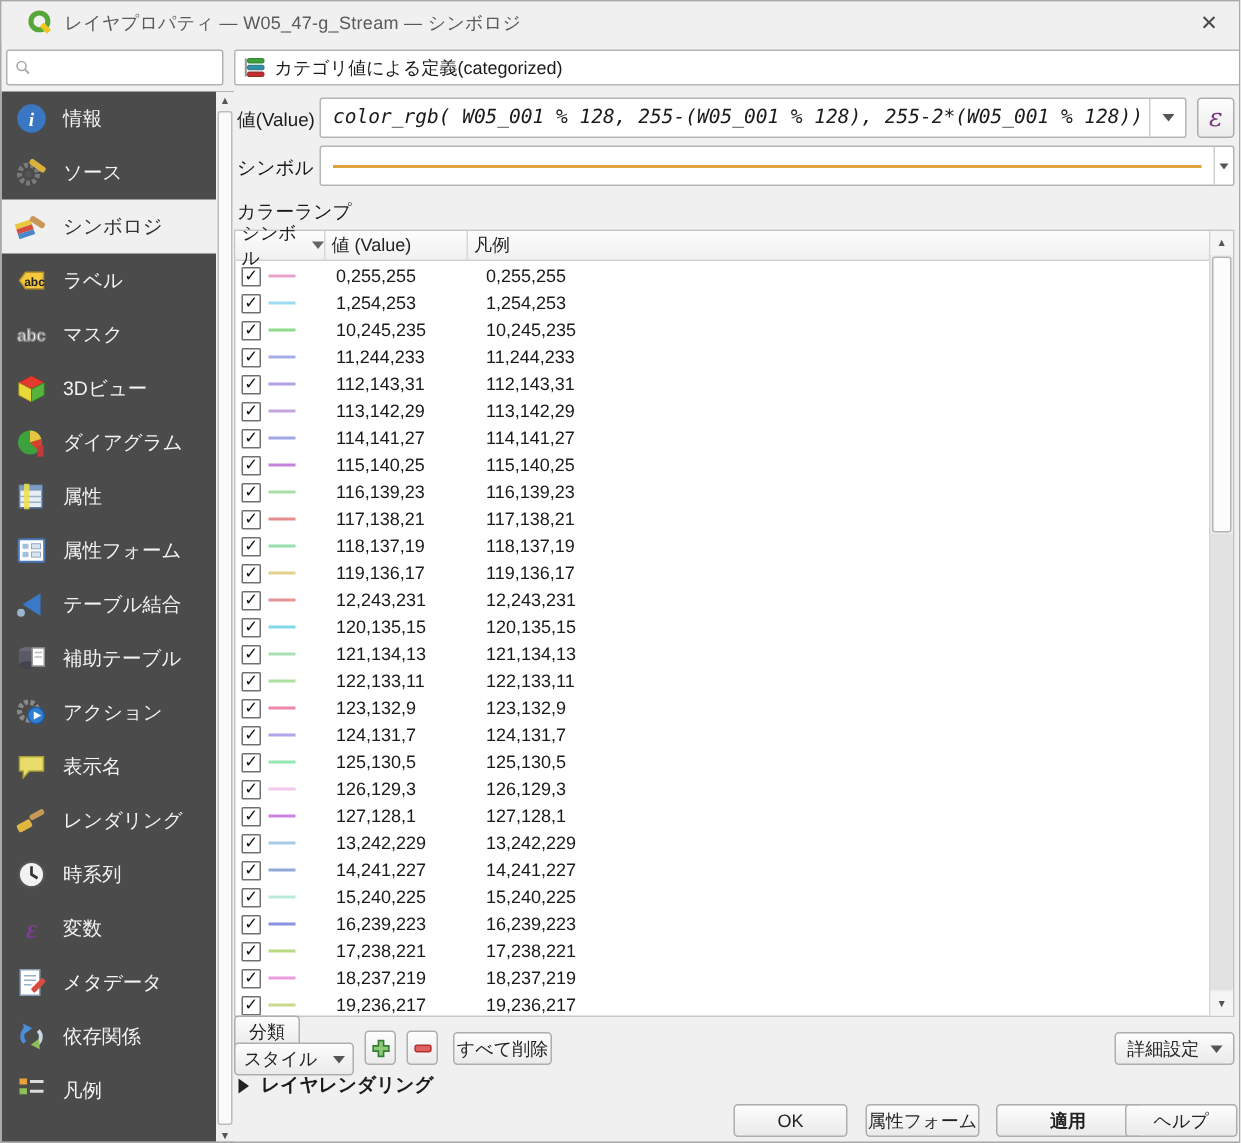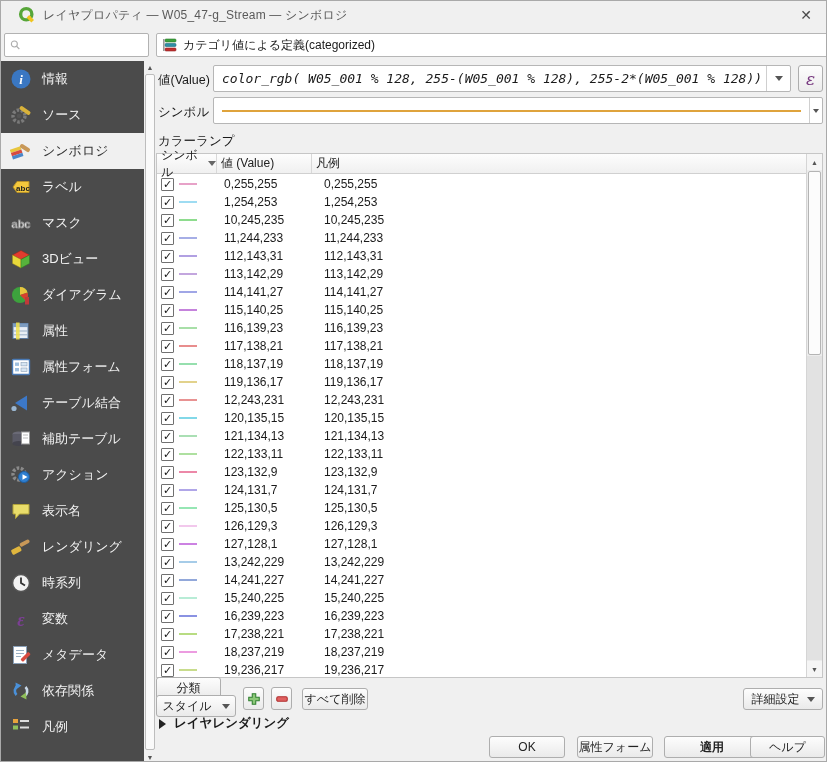--- a/index.html
+++ b/index.html
@@ -78,21 +78,21 @@
   .cell-val { width:95px; padding-left:7px; font-size:12px; }
   .cell-leg { flex:1; padding-left:12px; font-size:12px; }
   .vscroll { position:absolute; right:0; top:0; width:16px; height:100%; background:#ececec; border-left:1px solid #d5d5d5; }
   .vscroll .varrow { position:absolute; left:0; width:15px; height:16px; background:#f5f5f5; display:flex; align-items:center; justify-content:center; font-size:7px; color:#555; }
   .vscroll .vthumb { position:absolute; left:1px; width:13px; top:17px; height:184px; background:#fcfcfc; border:1px solid #b4b4b4; border-radius:2px; }
   .vscroll .vtrack { position:absolute; left:0; width:15px; top:202px; bottom:17px; background:#e2e2e2; }
 
   
   .btn { background:linear-gradient(#fdfdfd,#eaeaea); border:1px solid #aeaeae; border-radius:3px;
          display:flex; align-items:center; justify-content:center; font-size:12px; color:#222; position:absolute; cursor:default; }
-  .btn-classify { left:155px; top:676px; width:65px; height:22px; }
+  .btn-classify { left:155px; top:676px; width:44px; height:22px; }
   .btn-add { left:242px; top:686px; width:21px; height:23px; }
   .btn-remove { left:270px; top:686px; width:21px; height:23px; }
   .btn-delall { left:301px; top:687px; width:66px; height:22px; }
   .btn-advanced { left:742px; top:687px; width:80px; height:22px; }
   .btn-advanced .tri-down { margin-left:7px; }
   .layer-rendering { position:absolute; left:158px; top:714px; display:flex; align-items:center; }
   .exp-tri { width:0; height:0; border-top:5px solid transparent; border-bottom:5px solid transparent; border-left:7px solid #222; margin-right:8px; }
   .layer-rendering span { font-weight:bold; font-size:12.5px; }
   .btn-style { left:155px; top:694px; width:80px; height:22px; }
   .btn-style .tri-down { margin-left:10px; }

